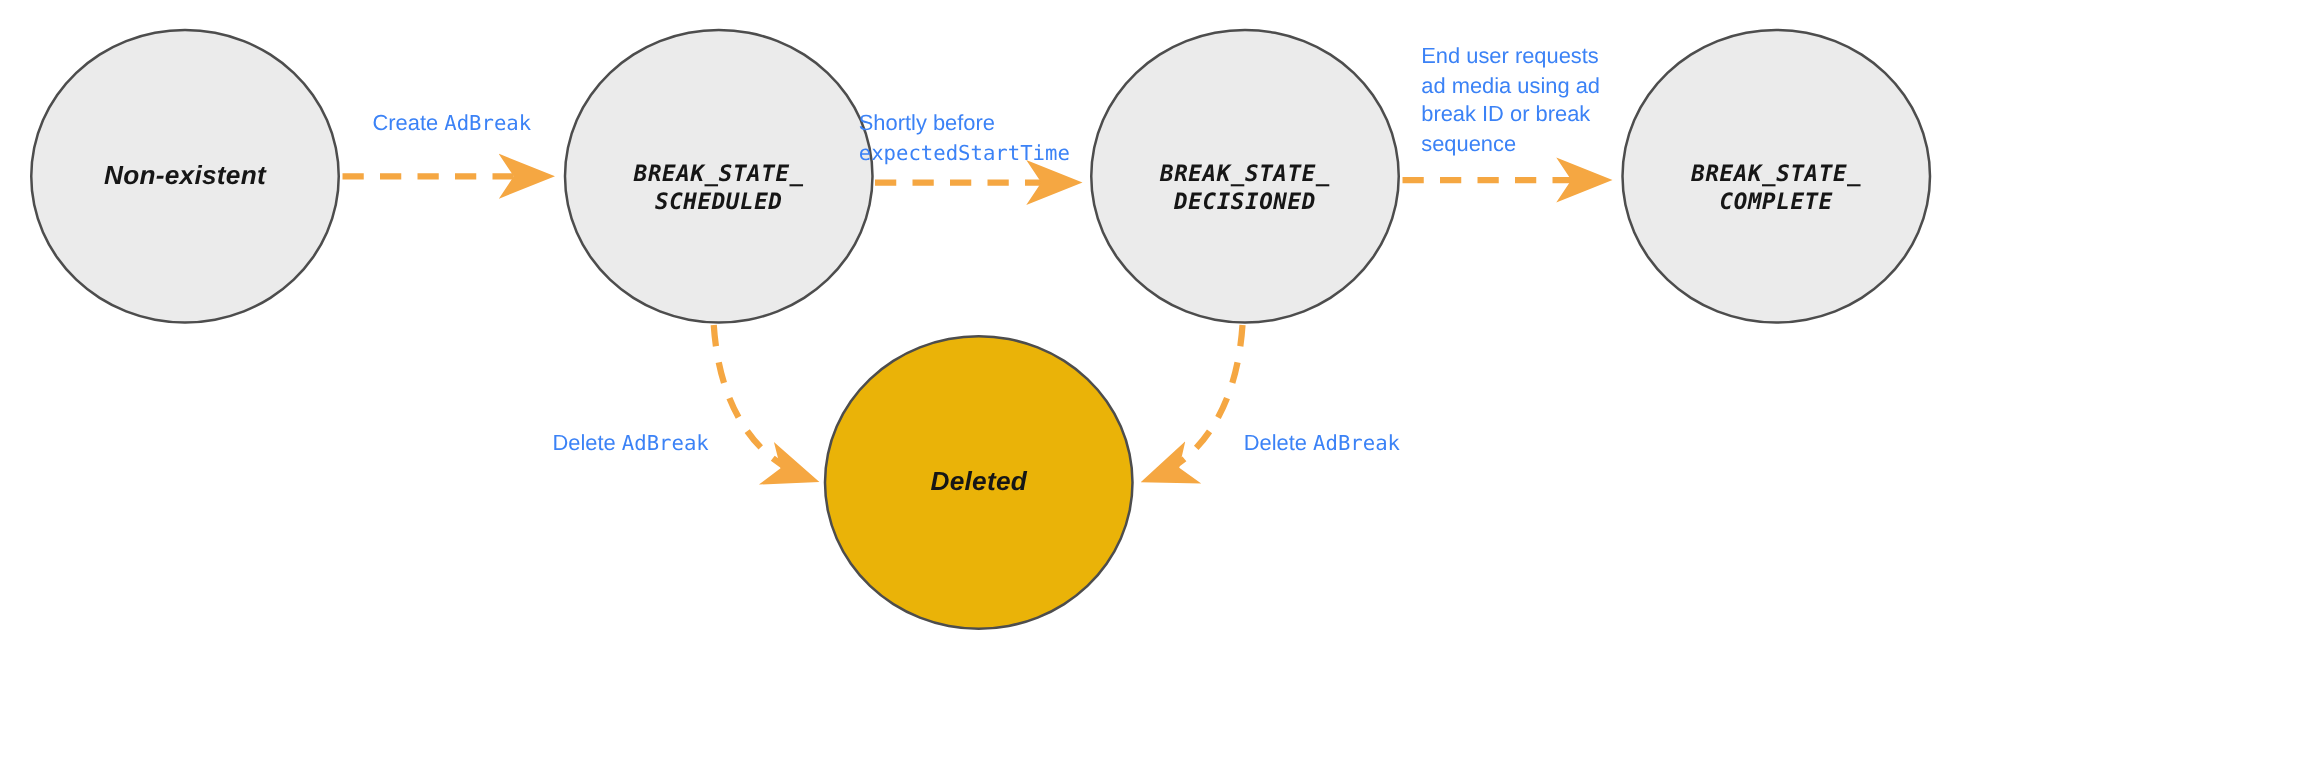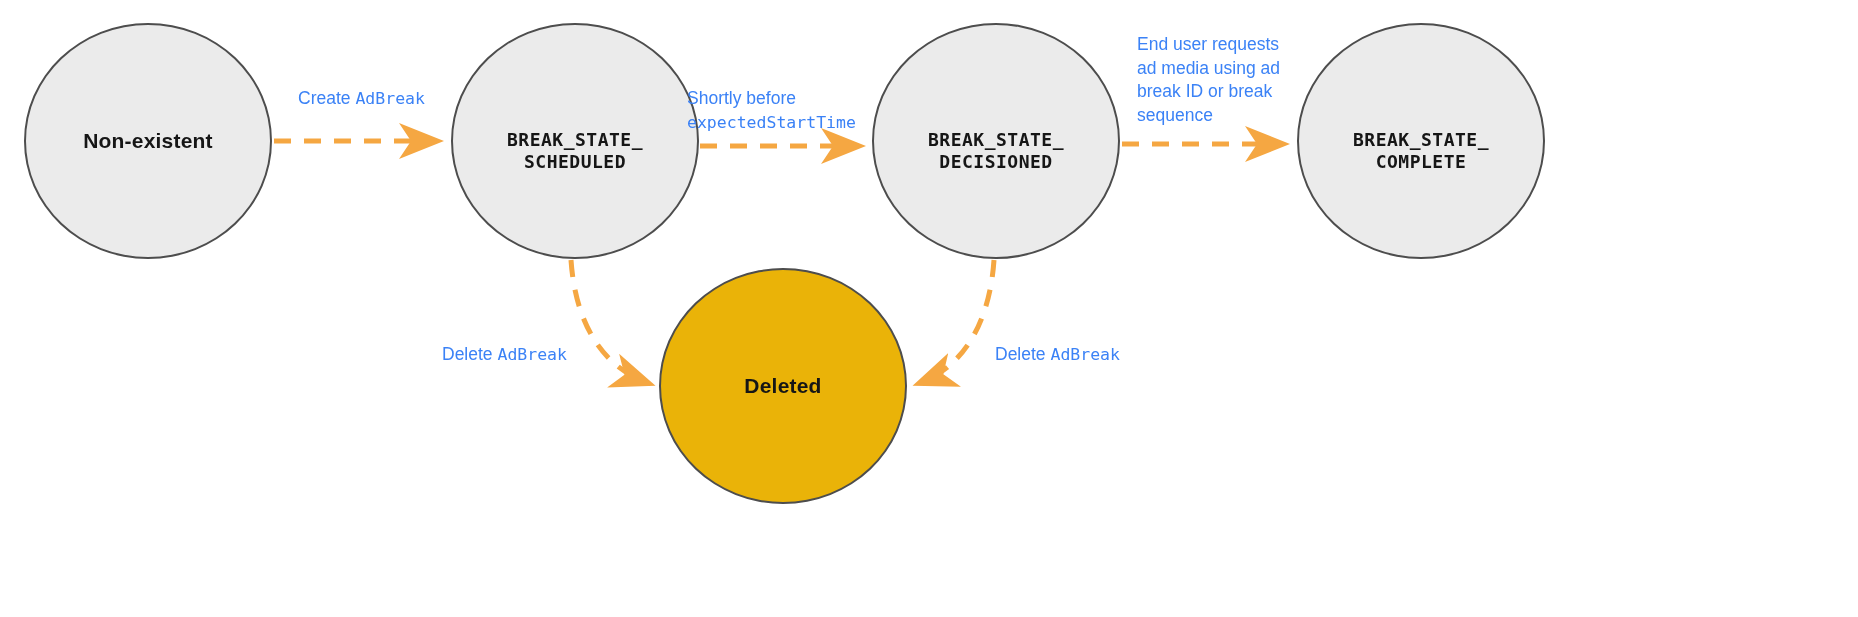--- a/index.html
+++ b/index.html
@@ -11,20 +11,21 @@
     position:relative;
   }
   #canvas{position:absolute;inset:0;width:1858px;height:617px;}
   .node{
     position:absolute;
     display:flex;align-items:center;justify-content:center;
     text-align:center;
     box-sizing:border-box;
     border-radius:50%;
     pointer-events:auto;
+    font-style:italic;
   }
   .node-label{
     font-weight:bold;
     color:#161616;
     line-height:1.25;
     white-space:pre-line;
     letter-spacing:0.2px;
   }
   .node-label.sans{
     font-family:"Liberation Sans",sans-serif;

